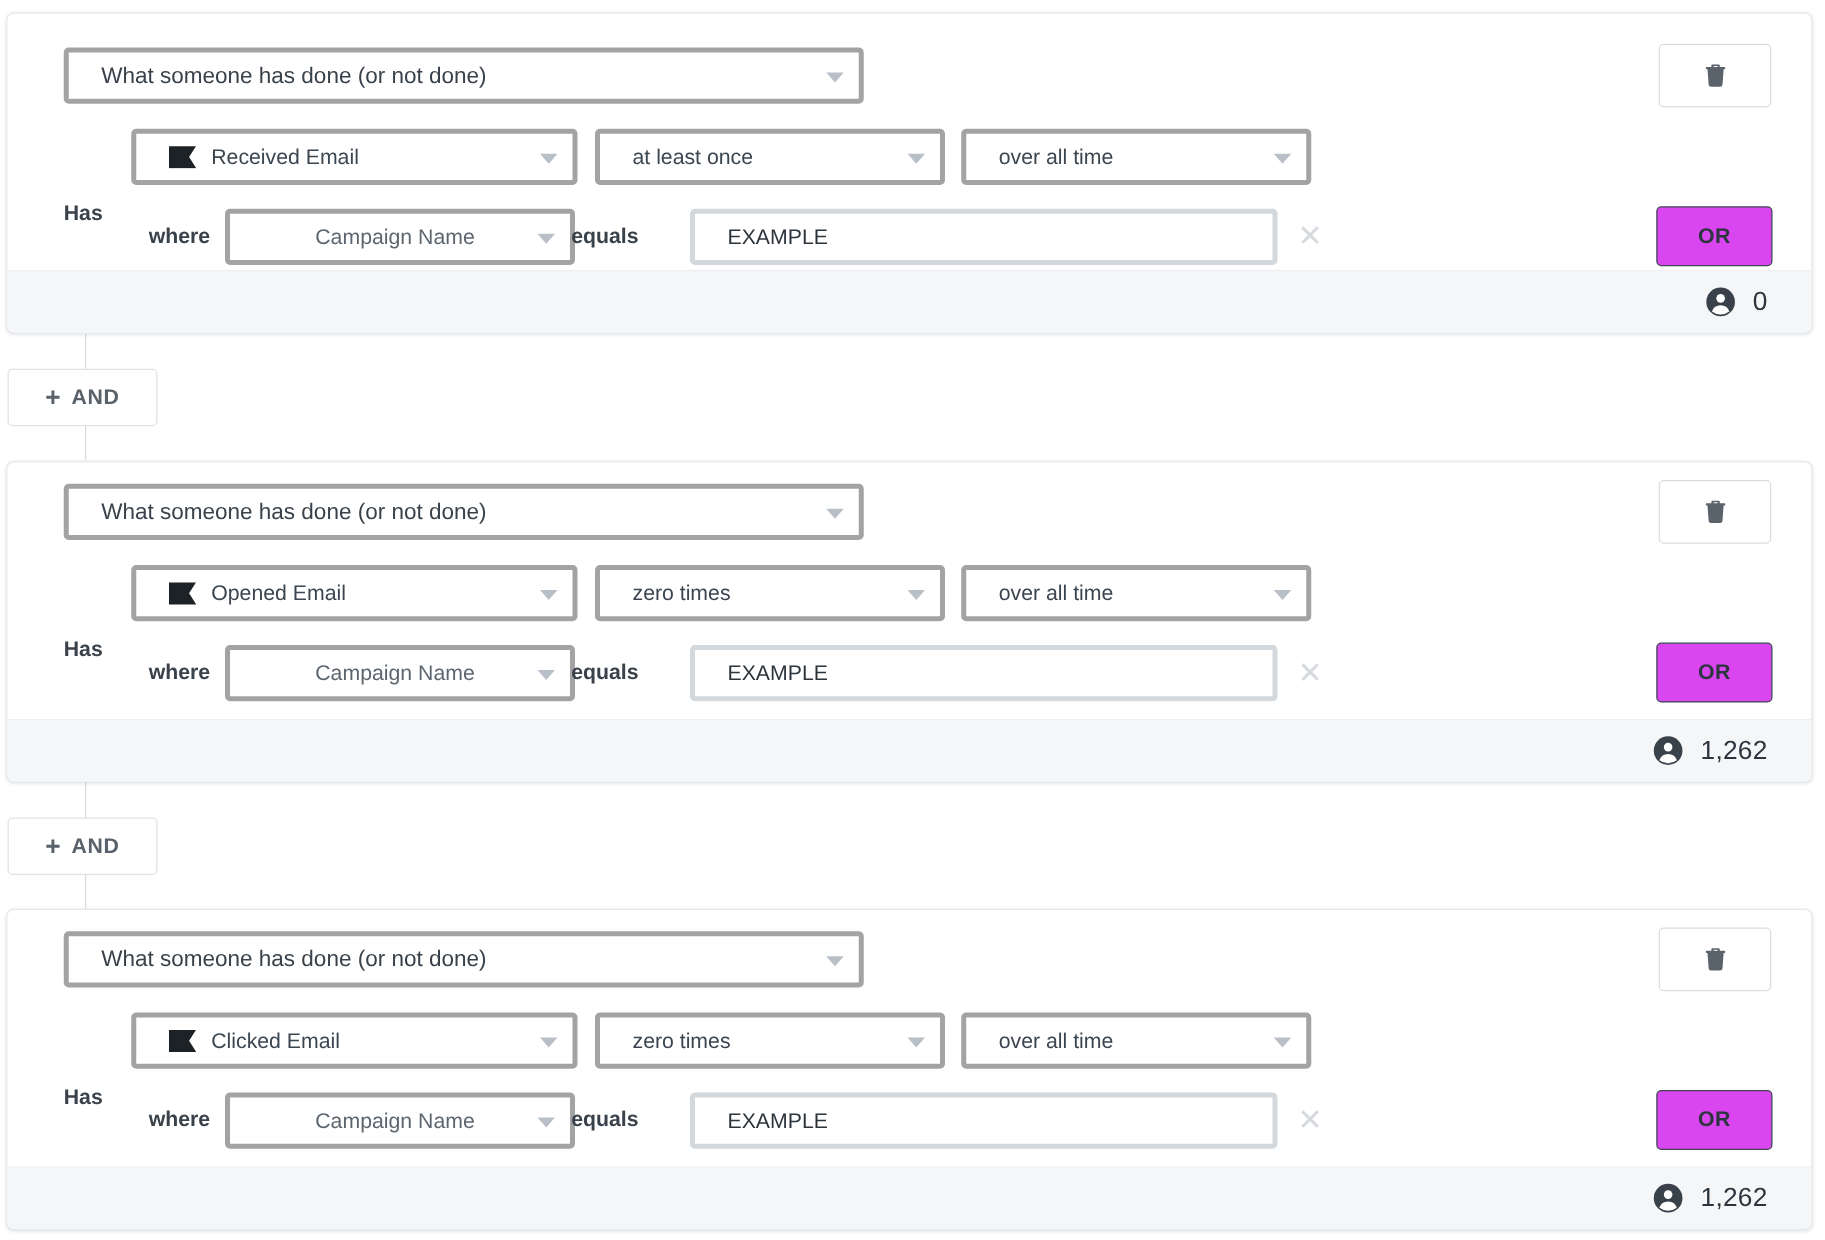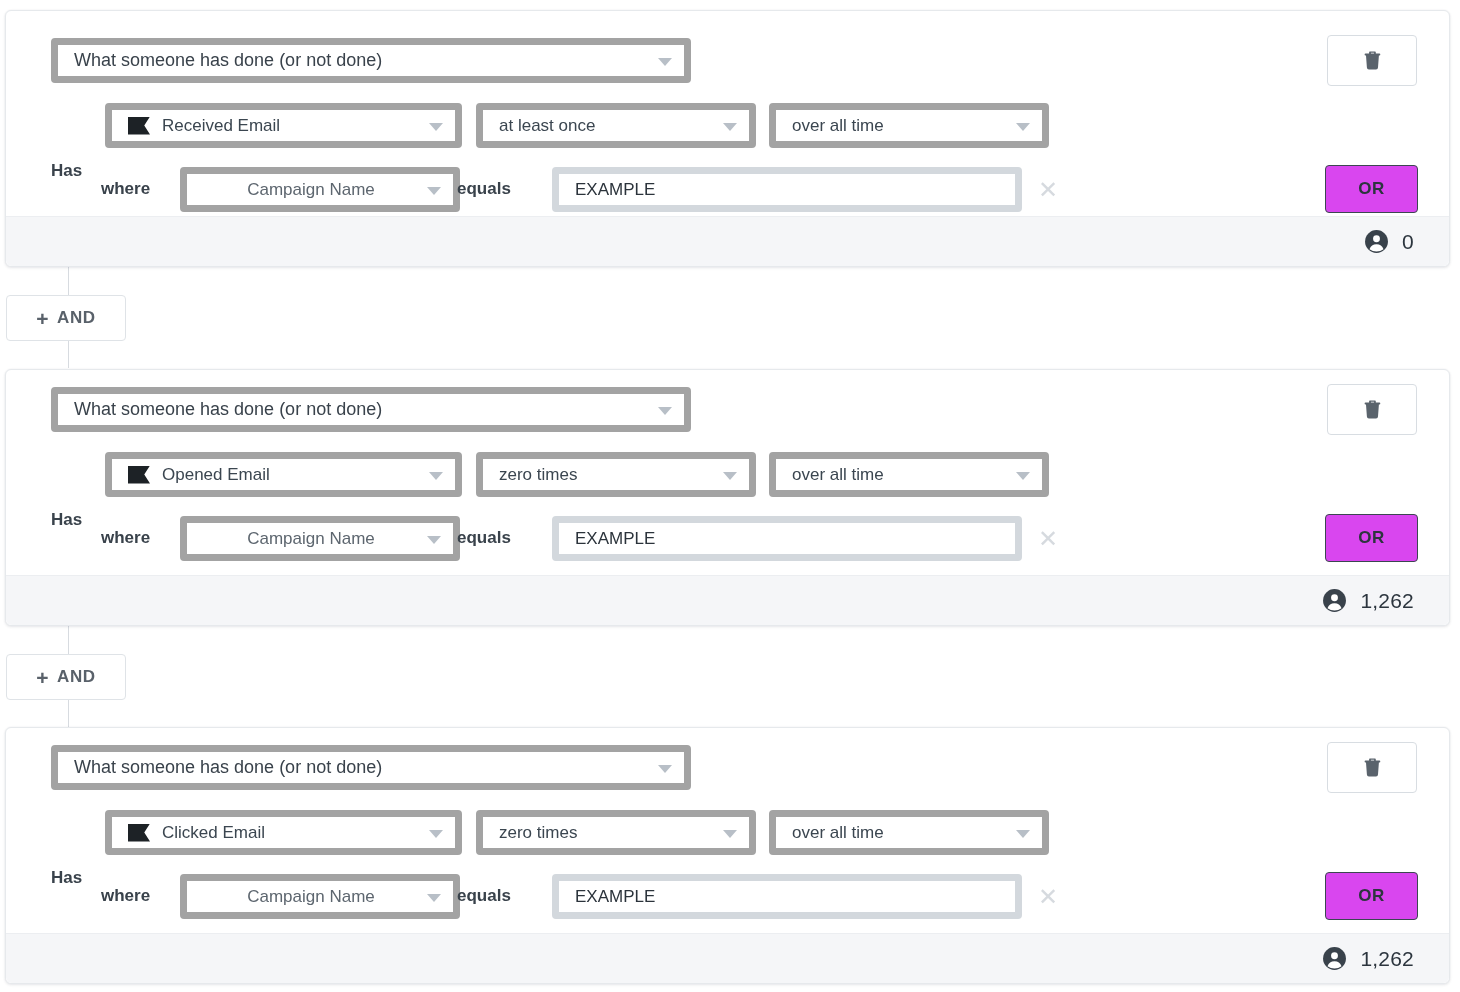--- a/index.html
+++ b/index.html
@@ -58,27 +58,27 @@
     justify-content: flex-end;
     padding-right: 35px;
     box-sizing: border-box;
   }
 
   
   .ctrl {
     position: absolute;
     box-sizing: border-box;
     background: #ffffff;
-    border: 7px solid #a3a3a3;
+    border: 4px solid #a3a3a3;
     border-radius: 4px;
     display: flex;
     align-items: center;
     font-size: 17px;
     color: #3b4650;
-    padding: 0 16px;
+    padding: 0 26px;
     white-space: nowrap;
   }
   .ctrl.select { cursor: pointer; padding-right: 34px; }
   .ctrl .caret {
     position: absolute;
     right: 12px;
     top: 50%;
     width: 0;
     height: 0;
     margin-top: -3px;
@@ -120,21 +120,21 @@
     display: inline-block;
     width: 22px;
     height: 18px;
     margin-right: 12px;
     flex: 0 0 auto;
     background: #1d2226;
     clip-path: polygon(0 0, 100% 0, 74% 50%, 100% 100%, 0 100%);
   }
 
   
-  .where-label { left: 95px; }
+  .where-label { left: 113px; }
   .attr-select { left: 174px; width: 280px; height: 45px; color: #5d666f; justify-content: center; }
   .equals-label { left: 451px; }
   .value-input  { left: 546px; width: 470px; height: 45px; }
 
   .clear-x {
     position: absolute;
     width: 26px;
     height: 26px;
     color: #d6dadf;
     font-size: 24px;

